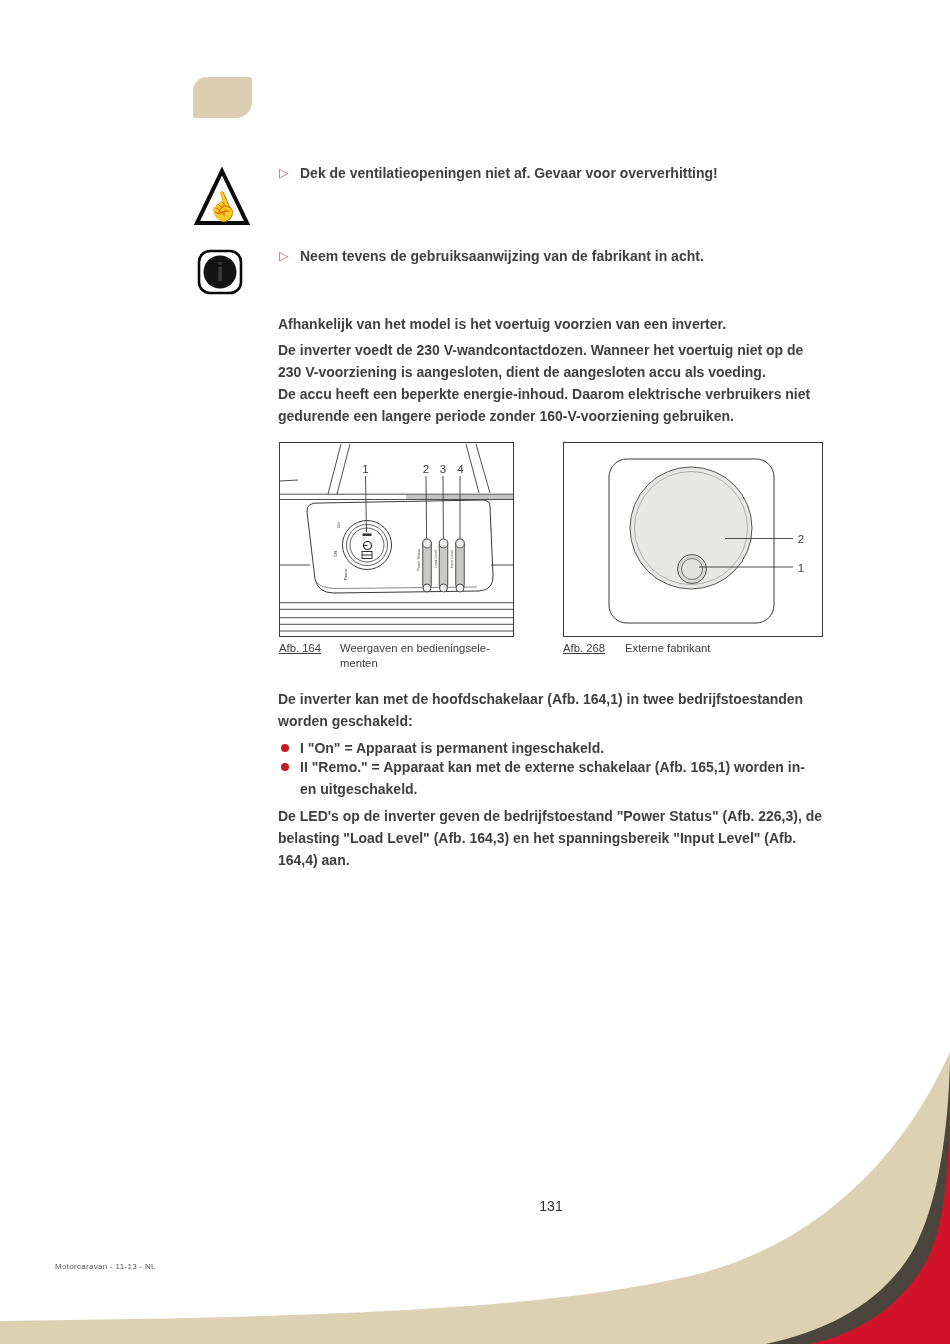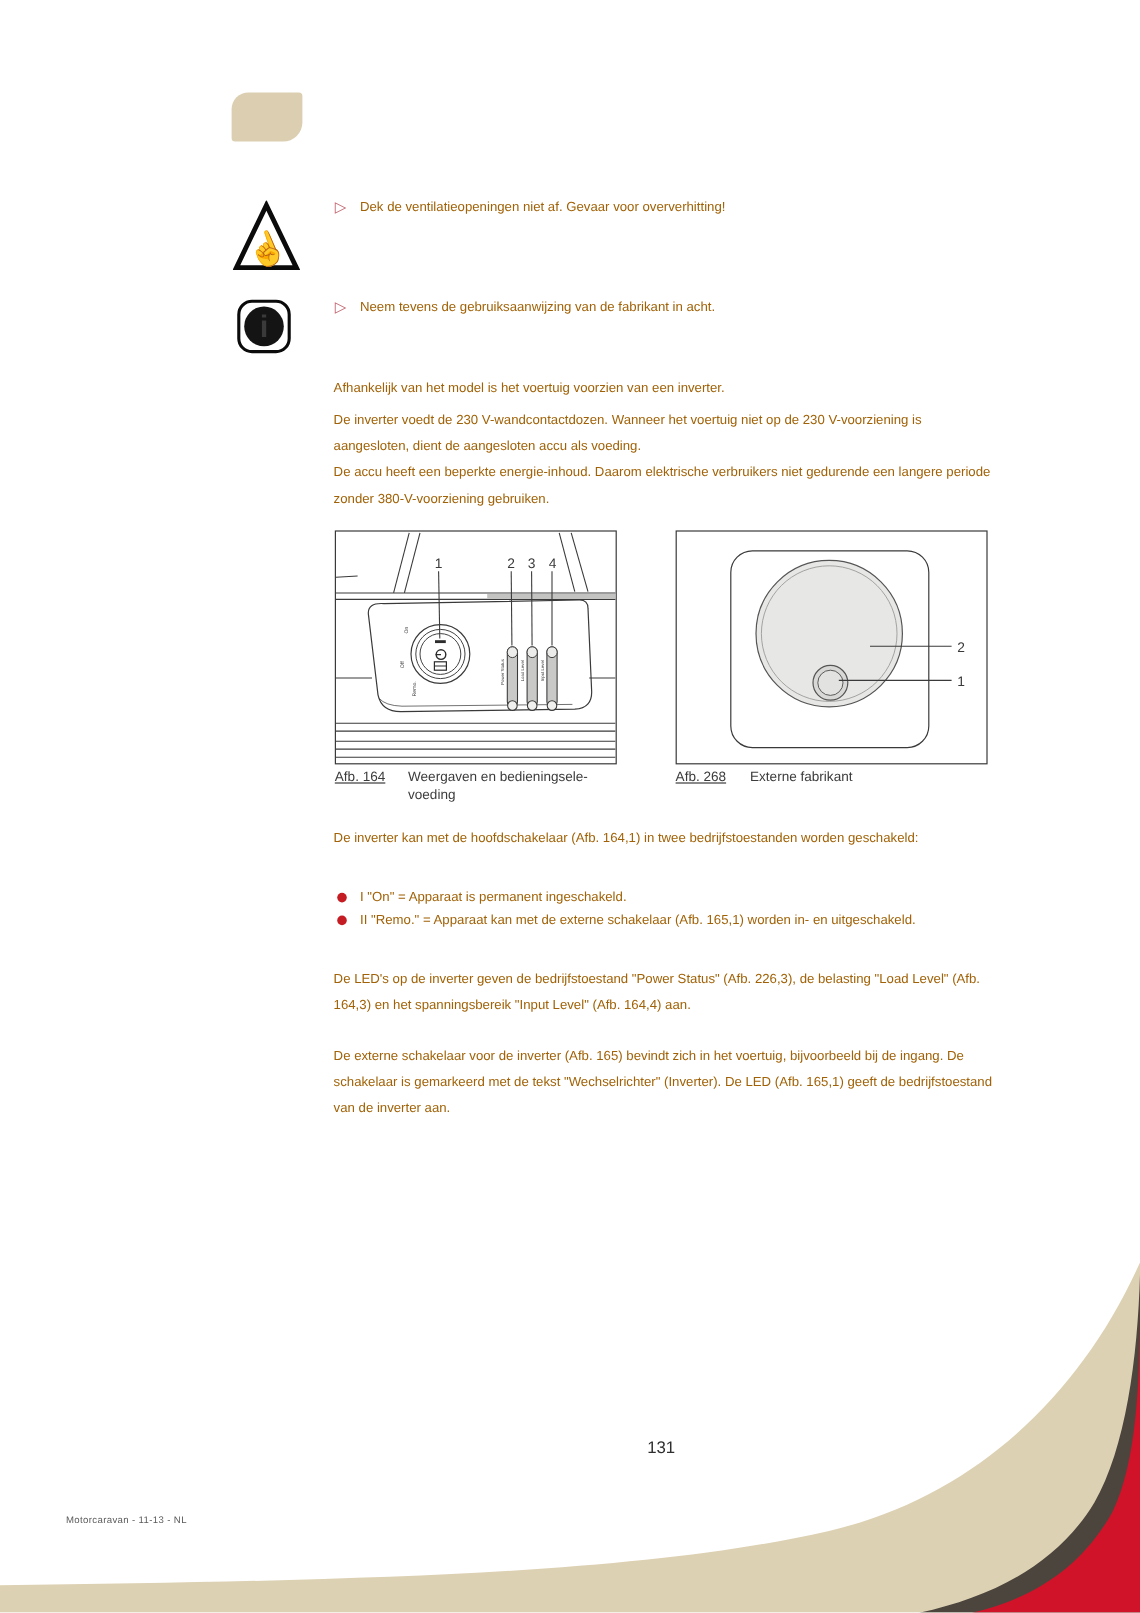--- a/index.html
+++ b/index.html
@@ -1,21 +1,21 @@
 <!DOCTYPE html>
 <html><head>
 <meta charset="utf-8">
 <style>
   html,body{margin:0;padding:0;background:#ffffff;}
   .page{position:relative;width:950px;height:1344px;background:#fff;overflow:hidden;
         font-family:"Liberation Sans",sans-serif;color:#3e3e3e;}
   .abs{position:absolute;}
   .tab{left:193px;top:77px;width:59px;height:41px;background:#dccfb1;
        border-radius:14px 3px 16px 3px;}
-  .body-text{font-size:11px;line-height:22px;color:#a16207;}
+  .body-text{font-size:14px;line-height:22px;color:#404040;font-weight:bold;}
   .note-text{left:300px;width:530px;}
   .tri-marker{font-family:"DejaVu Sans",sans-serif;color:#c2606b;font-size:12.5px;line-height:22px;}
   .para{left:278px;width:552px;}
   .figbox{border:1px solid #3a3a3a;background:#fff;}
   .caption{font-size:11.3px;line-height:15px;color:#3c3c3c;display:flex;}
   .caption .cap-label{flex:0 0 61px;text-decoration:underline;}
   .bullet-row{position:absolute;left:278px;width:546px;}
   .bullet-dot{position:absolute;left:3px;top:7px;width:8px;height:8px;border-radius:50%;
               background:#c41c22;}
   .bullet-body{display:block;margin-left:22px;}
@@ -46,21 +46,21 @@
   </div>
 
   <div class="abs tri-marker" style="left:279px;top:162px;">▷</div>
   <div class="abs body-text note-text" style="top:162px;">Dek de ventilatieopeningen niet af. Gevaar voor oververhitting!</div>
 
   <div class="abs tri-marker" style="left:279px;top:245px;">▷</div>
   <div class="abs body-text para" style="top:313px;">Afhankelijk van het model is het voertuig voorzien van een inverter.</div>
 
   <div class="abs body-text note-text" style="top:245px;">Neem tevens de gebruiksaanwijzing van de fabrikant in acht.</div>
   <div class="abs body-text para" style="top:339px;">De inverter voedt de 230 V-wandcontactdozen. Wanneer het voertuig niet op de 230 V-voorziening is aangesloten, dient de aangesloten accu als voeding.</div>
-  <div class="abs body-text para" style="top:383px;">De accu heeft een beperkte energie-inhoud. Daarom elektrische verbruikers niet gedurende een langere periode zonder 380-V-voorziening gebruiken.</div>
+  <div class="abs body-text para" style="top:383px;">De accu heeft een beperkte energie-inhoud. Daarom elektrische verbruikers niet gedurende een langere periode zonder 160-V-voorziening gebruiken.</div>
 
   <div class="abs figbox" style="left:279px;top:442px;width:233px;height:193px;">
     <svg width="233" height="193" viewBox="0 0 233 193">
 
       <g stroke="#3a3a3a" stroke-width="0.9">
         <line x1="61" y1="1" x2="48" y2="51"></line>
         <line x1="70" y1="1" x2="57" y2="51"></line>
         <line x1="186" y1="1" x2="199" y2="50"></line>
         <line x1="196" y1="1" x2="210" y2="50"></line>
         <line x1="0" y1="38" x2="18" y2="37"></line>
@@ -137,41 +137,40 @@
       </g>
       <text x="237" y="100" font-size="11.5" text-anchor="middle" fill="#2e2e2e">2</text>
       <text x="237" y="128.5" font-size="11.5" text-anchor="middle" fill="#2e2e2e">1</text>
     </svg>
   </div>
 
   <div class="abs caption" style="left:279px;top:641px;width:245px;">
     <span class="cap-label">Afb. 164</span>
     <span>
       <span style="display:block;">Weergaven en bedieningsele-</span>
-      <span style="display:block;">voeding</span>
+      <span style="display:block;">menten</span>
     </span>
   </div>
   <div class="abs caption" style="left:563px;top:641px;width:258px;">
     <span class="cap-label" style="flex-basis:62px;">Afb. 268</span>
     <span>Externe fabrikant</span>
   </div>
 
   <div class="abs body-text para" style="top:688px;">De inverter kan met de hoofdschakelaar (Afb. 164,1) in twee bedrijfstoestanden worden geschakeld:</div>
 
   <div class="bullet-row body-text" style="top:737px;">
     <span class="bullet-dot"></span>
     <span class="bullet-body">I "On" = Apparaat is permanent ingeschakeld.</span>
   </div>
   <div class="bullet-row body-text" style="top:756px;">
     <span class="bullet-dot"></span>
     <span class="bullet-body">II "Remo." = Apparaat kan met de externe schakelaar (Afb. 165,1) worden in- en uitgeschakeld.</span>
   </div>
 
   <div class="abs body-text para" style="top:805px;">De LED's op de inverter geven de bedrijfstoestand "Power Status" (Afb. 226,3), de belasting "Load Level" (Afb. 164,3) en het spanningsbereik "Input Level" (Afb. 164,4) aan.</div>
-  <div class="abs body-text para" style="top:869px;">De externe schakelaar voor de inverter (Afb. 165) bevindt zich in het voertuig, bijvoorbeeld bij de ingang. De schakelaar is gemarkeerd met de tekst "Wechselrichter" (Inverter). De LED (Afb. 165,1) geeft de bedrijfstoestand van de inverter aan.</div>
 
   <div class="abs footer-left">Motorcaravan - 11-13 - NL</div>
   <div class="abs page-num">131</div>
 
   <svg class="abs" style="left:0;top:1044px;" width="950" height="300" viewBox="0 0 950 300">
     <path d="M 0,277 C 330,273 540,266 690,232 C 810,204 900,120 950,8 L 950,300 L 0,300 Z" fill="#ddd1b3"></path>
     <path d="M 766,300 C 830,286 882,258 912,208 C 938,163 948,88 950,18 L 950,300 Z" fill="#4c453d"></path>
     <path d="M 810,300 C 862,288 902,261 927,216 C 947,176 950,108 950,44 L 950,300 Z" fill="#d01329"></path>
   </svg>
 

